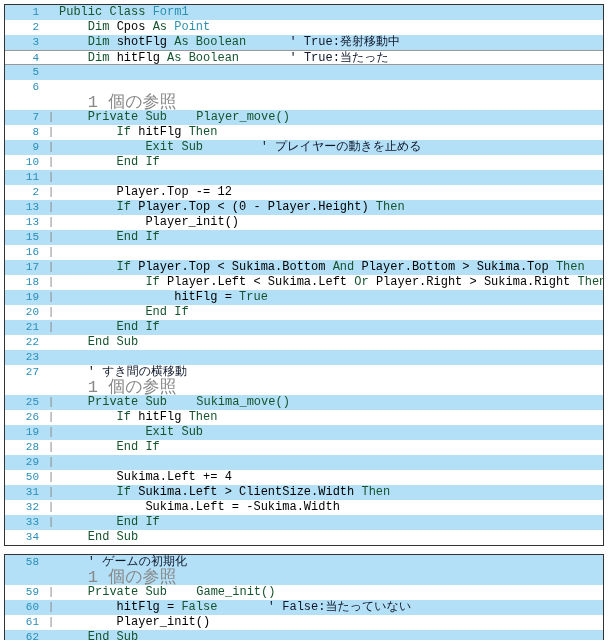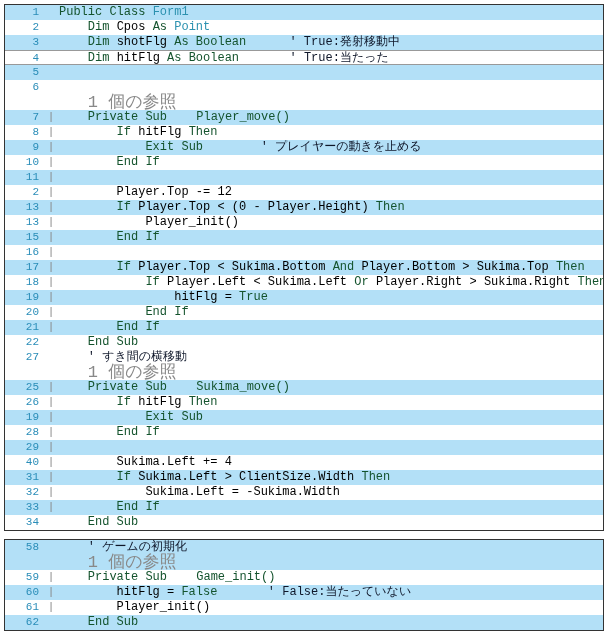--- a/index.html
+++ b/index.html
@@ -68,28 +68,29 @@
     <div class="line stripe-blue"><span class="gutter">13</span><span class="outline">|</span><span class="code"><span>        </span><span class="kw">If </span><span>Player.Top &lt; (0 - Player.Height) </span><span class="kw">Then</span></span></div>
     <div class="line stripe-white"><span class="gutter">13</span><span class="outline">|</span><span class="code"><span>            Player_init()</span></span></div>
     <div class="line stripe-blue"><span class="gutter">15</span><span class="outline">|</span><span class="code"><span>        </span><span class="kw">End If</span></span></div>
     <div class="line stripe-white"><span class="gutter">16</span><span class="outline">|</span><span class="code"></span></div>
     <div class="line stripe-blue"><span class="gutter">17</span><span class="outline">|</span><span class="code"><span>        </span><span class="kw">If </span><span>Player.Top &lt; Sukima.Bottom </span><span class="kw">And </span><span>Player.Bottom &gt; Sukima.Top </span><span class="kw">Then</span></span></div>
     <div class="line stripe-white"><span class="gutter">18</span><span class="outline">|</span><span class="code"><span>            </span><span class="kw">If </span><span>Player.Left &lt; Sukima.Left </span><span class="kw">Or </span><span>Player.Right &gt; Sukima.Right </span><span class="kw">Then</span></span></div>
     <div class="line stripe-blue"><span class="gutter">19</span><span class="outline">|</span><span class="code"><span>                hitFlg = </span><span class="kw">True</span></span></div>
     <div class="line stripe-white"><span class="gutter">20</span><span class="outline">|</span><span class="code"><span>            </span><span class="kw">End If</span></span></div>
     <div class="line stripe-blue"><span class="gutter">21</span><span class="outline">|</span><span class="code"><span>        </span><span class="kw">End If</span></span></div>
     <div class="line stripe-white"><span class="gutter">22</span><span class="outline"></span><span class="code"><span>    </span><span class="kw">End Sub</span></span></div>
+    <div class="line stripe-blue"><span class="gutter">23</span><span class="outline"></span><span class="code"></span></div>
     <div class="line stripe-white"><span class="gutter">27</span><span class="outline"></span><span class="code"><span>    </span><span class="comment">' すき間の横移動</span></span></div>
     <div class="line stripe-white"><span class="gutter"></span><span class="outline"></span><span class="code"><span>    </span><span class="codelens">1 個の参照</span></span></div>
     <div class="line stripe-blue"><span class="gutter">25</span><span class="outline">|</span><span class="code"><span>    </span><span class="kw">Private Sub </span><span class="member">Sukima_move()</span></span></div>
     <div class="line stripe-white"><span class="gutter">26</span><span class="outline">|</span><span class="code"><span>        </span><span class="kw">If </span><span>hitFlg </span><span class="kw">Then</span></span></div>
     <div class="line stripe-blue"><span class="gutter">19</span><span class="outline">|</span><span class="code"><span>            </span><span class="kw">Exit Sub</span></span></div>
     <div class="line stripe-white"><span class="gutter">28</span><span class="outline">|</span><span class="code"><span>        </span><span class="kw">End If</span></span></div>
     <div class="line stripe-blue"><span class="gutter">29</span><span class="outline">|</span><span class="code"></span></div>
-    <div class="line stripe-white"><span class="gutter">40</span><span class="outline">|</span><span class="code"><span>        Sukima.Left += 4</span></span></div>
+    <div class="line stripe-white"><span class="gutter">50</span><span class="outline">|</span><span class="code"><span>        Sukima.Left += 4</span></span></div>
     <div class="line stripe-blue"><span class="gutter">31</span><span class="outline">|</span><span class="code"><span>        </span><span class="kw">If </span><span>Sukima.Left &gt; ClientSize.Width </span><span class="kw">Then</span></span></div>
     <div class="line stripe-white"><span class="gutter">32</span><span class="outline">|</span><span class="code"><span>            Sukima.Left = -Sukima.Width</span></span></div>
     <div class="line stripe-blue"><span class="gutter">33</span><span class="outline">|</span><span class="code"><span>        </span><span class="kw">End If</span></span></div>
     <div class="line stripe-white"><span class="gutter">34</span><span class="outline"></span><span class="code"><span>    </span><span class="kw">End Sub</span></span></div>
   </div>
 <div class="code-block" id="block2">
     <div class="line stripe-blue"><span class="gutter">58</span><span class="outline"></span><span class="code"><span>    </span><span class="comment">' ゲームの初期化</span></span></div>
     <div class="line stripe-blue"><span class="gutter"></span><span class="outline"></span><span class="code"><span>    </span><span class="codelens">1 個の参照</span></span></div>
     <div class="line stripe-white"><span class="gutter">59</span><span class="outline">|</span><span class="code"><span>    </span><span class="kw">Private Sub </span><span class="member">Game_init()</span></span></div>
     <div class="line stripe-blue"><span class="gutter">60</span><span class="outline">|</span><span class="code"><span>        hitFlg = </span><span class="kw">False</span><span>       </span><span class="comment">' False:当たっていない</span></span></div>

